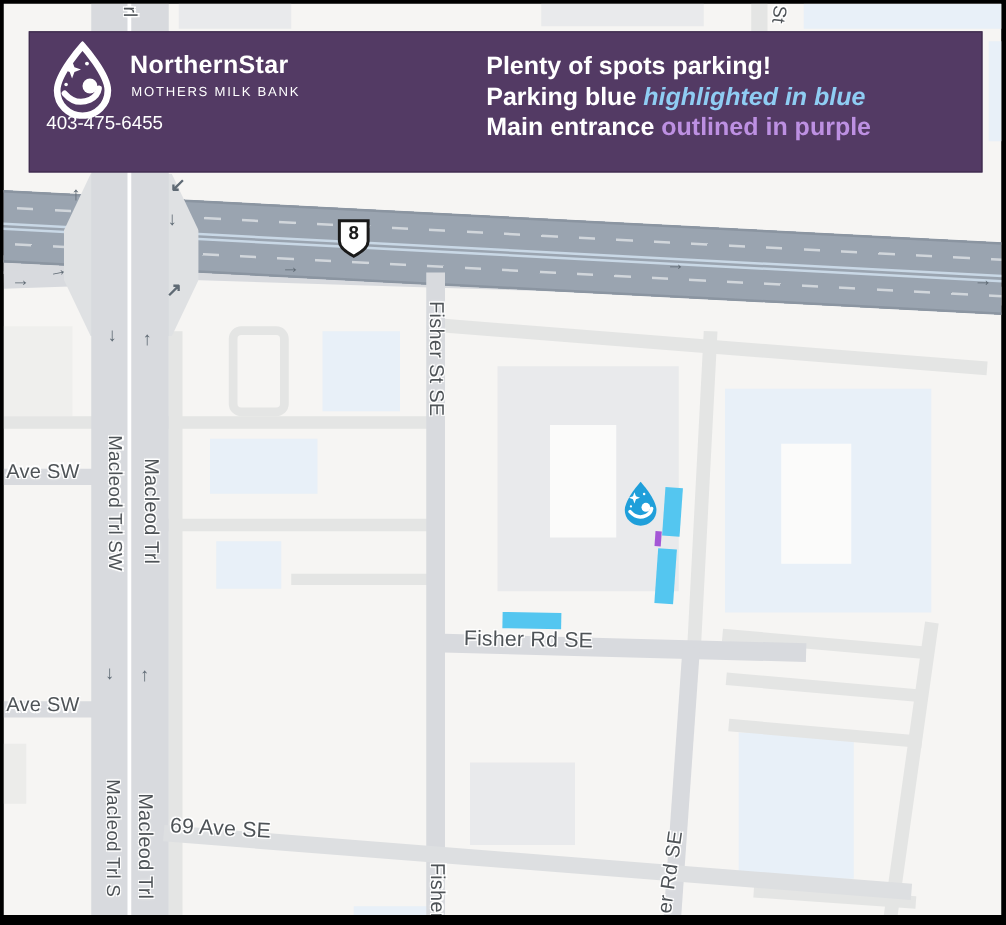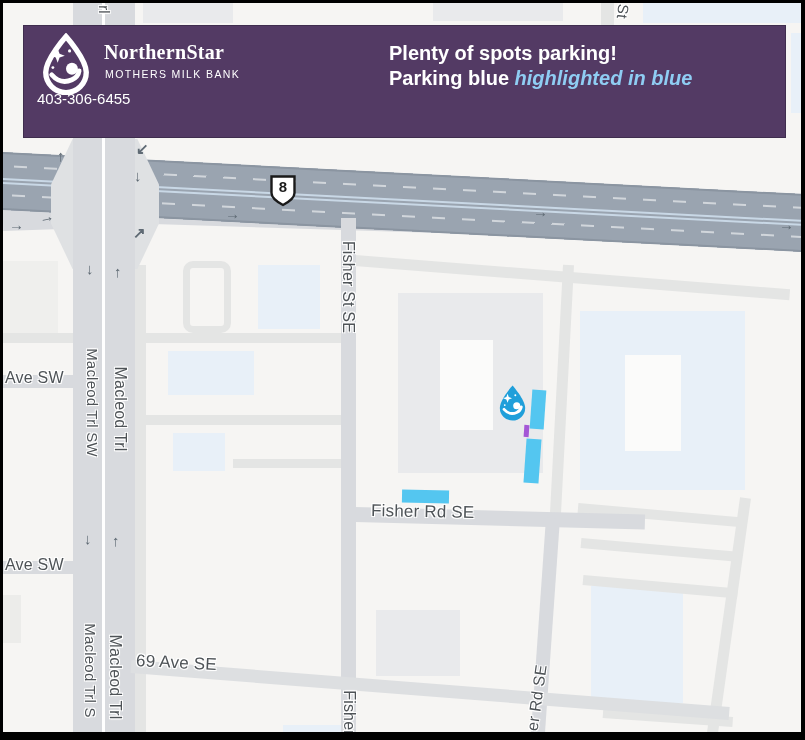--- a/index.html
+++ b/index.html
@@ -39,21 +39,21 @@
     font-size:15px;font-weight:bold;color:#1a1a1a;}
   
   .banner{
     position:absolute;left:20px;top:22px;width:763px;height:113px;
     background:var(--banner-bg,#533a64);border:1px solid var(--banner-border,#3f2d4e);
     box-sizing:border-box;color:var(--text-white,#fff);
   }
   .banner .logo{position:absolute;left:14px;top:7px;}
   .brand-name{
     position:absolute;left:80px;top:15px;
-    font-family:Liberation Serif, serif;font-weight:bold;font-size:20px;letter-spacing:.3px;
+    font-family:Liberation Sans, sans-serif;font-weight:bold;font-size:20px;letter-spacing:.3px;
   }
   .brand-sub{position:absolute;left:81px;top:42px;font-size:10.5px;font-weight:normal;letter-spacing:1.4px;}
   .addr{position:absolute;left:13px;top:63px;font-size:15px;line-height:19px;}
   .msg{position:absolute;left:365px;top:15px;font-size:20px;font-weight:bold;line-height:24.5px;white-space:nowrap;}
   .msg .c-blue{color:var(--highlight-blue,#8fcdf3);font-style:italic;}
   .msg .c-purple{color:var(--highlight-purple,#bd90e2);}
 </style>
 </head>
 <body>
 
@@ -187,21 +187,22 @@
         <path d="M16 13l1.6 4.4 4.4 1.6-4.4 1.6L16 25l-1.6-4.4L10 19l4.4-1.6Z" fill="#ffffff"></path>
         <circle cx="26" cy="15" r="1.3" fill="#ffffff"></circle>
         <circle cx="12" cy="29" r="1.2" fill="#ffffff"></circle>
         <circle cx="28" cy="30" r="5" fill="#ffffff"></circle>
         <path d="M11 35q7.5 8.5 17 4.2q5.2-2.4 6-7.5" stroke="#ffffff" stroke-width="4" fill="none" stroke-linecap="round"></path>
       </svg>
     </div>
     <div class="brand-name">NorthernStar</div>
     <div class="brand-sub">MOTHERS MILK BANK</div>
     <div class="addr">
-      <div>403-306-6455</div>
+      <div>403-475-6455</div>
     </div>
     <div class="msg">
       <div>Plenty of spots parking!</div>
       <div><span>Parking blue </span><span class="c-blue">highlighted in blue</span></div>
+      <div><span>Main entrance </span><span class="c-purple">outlined in purple</span></div>
     </div>
   </div>
 
 </div>
 
 </body></html>

